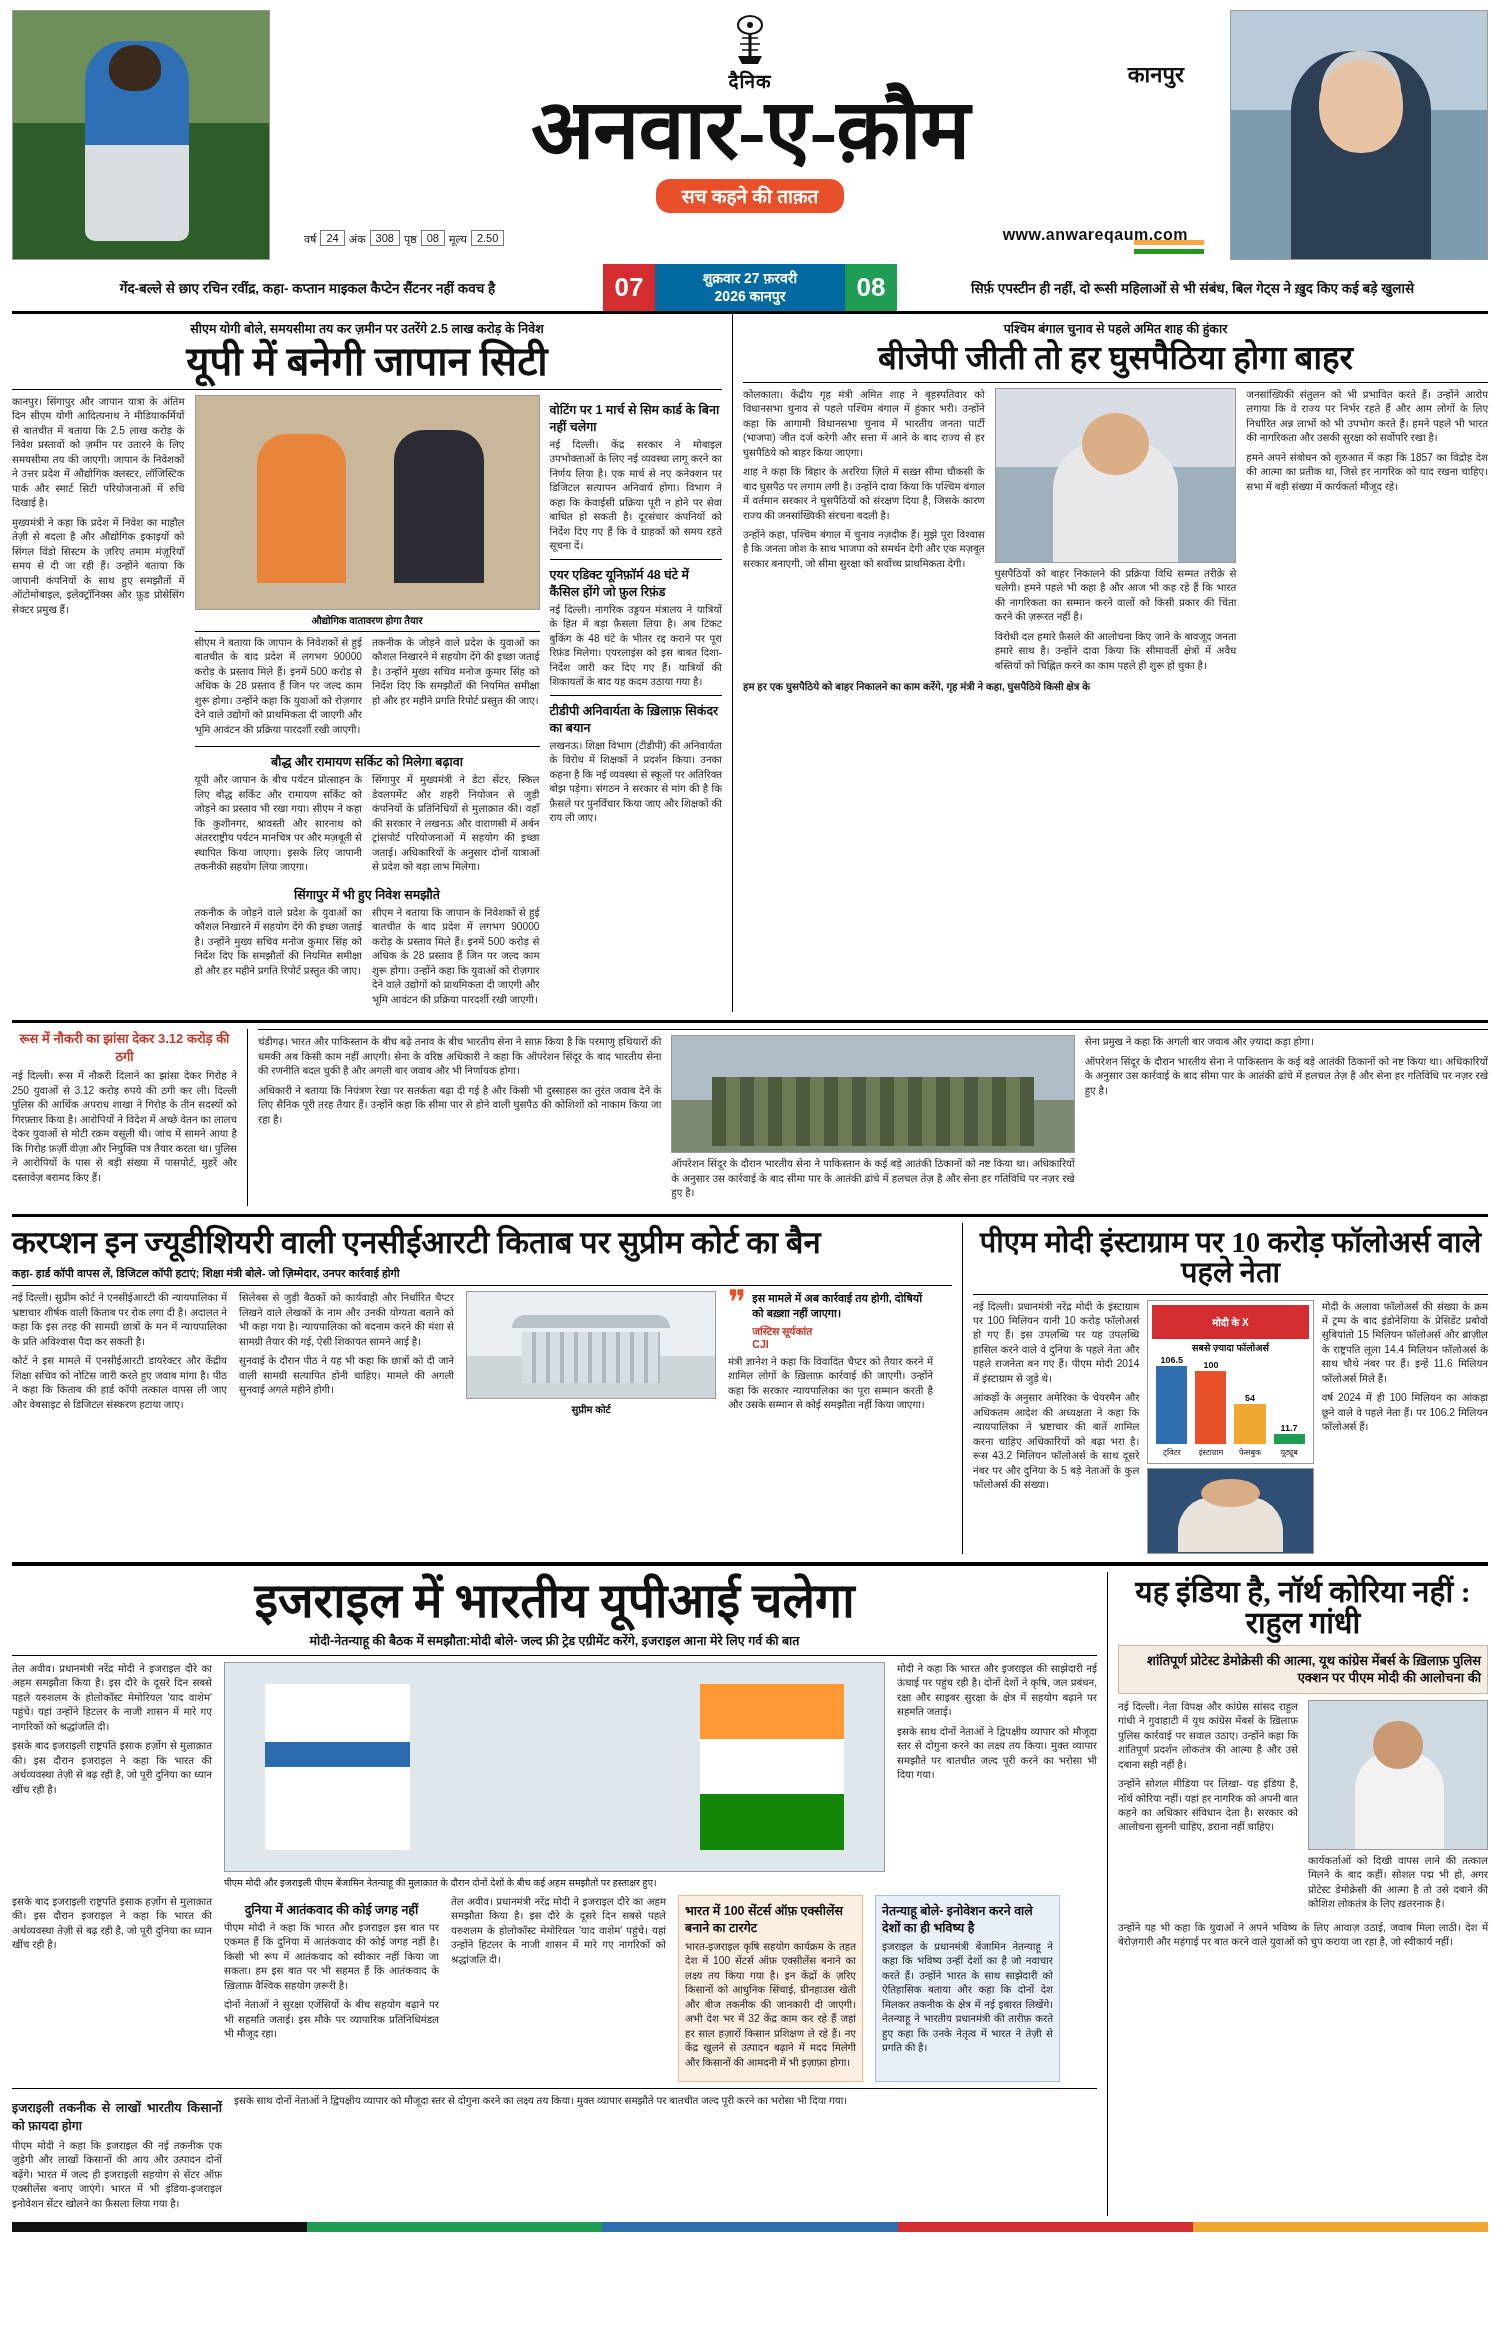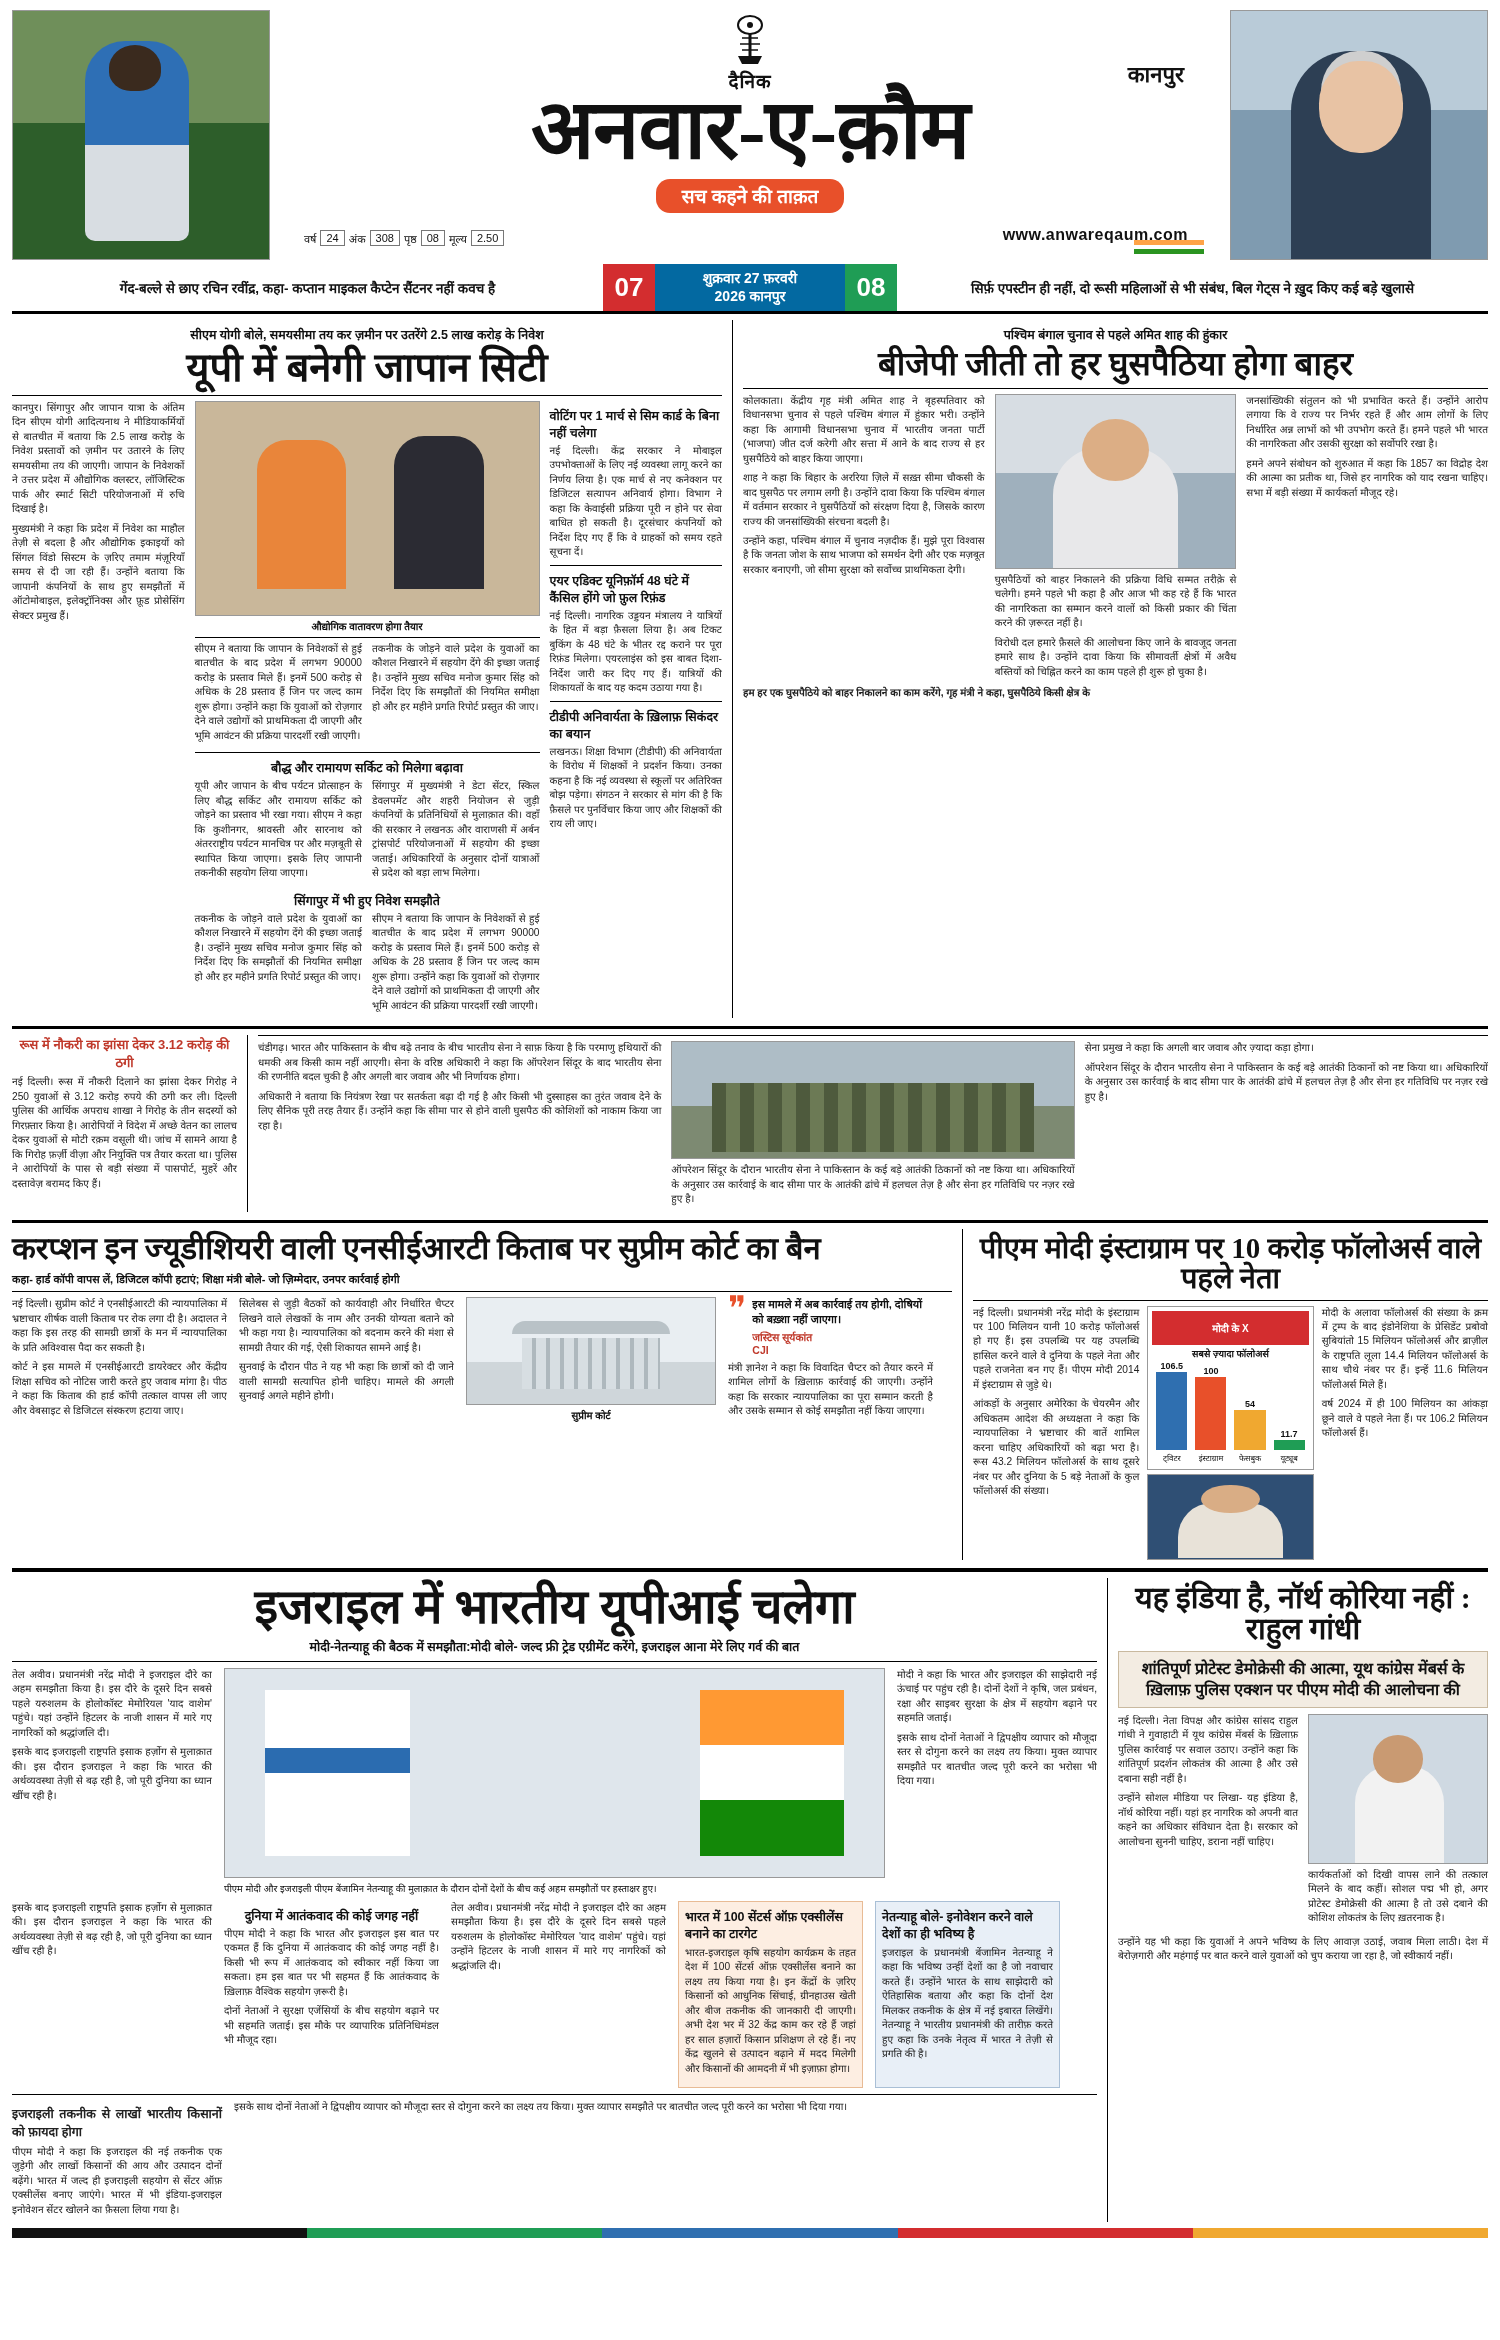--- a/index.html
+++ b/index.html
@@ -208,21 +208,21 @@
     <div class="t-text">गेंद-बल्ले से छाए रचिन रवींद्र, कहा- कप्तान माइकल  कैप्टेन सैंटनर नहीं कवच है</div>
     <div class="t-num">07</div>
     <div class="t-date">
       <span>शुक्रवार 27 फ़रवरी</span>
       <span>2026 कानपुर</span>
     </div>
     <div class="t-num green">08</div>
     <div class="t-text">सिर्फ़ एपस्टीन ही नहीं, दो रूसी महिलाओं से भी संबंध, बिल गेट्स ने ख़ुद किए कई बड़े खुलासे</div>
   </div>
 
-  <div class="cols2" style="margin-top:6px;">
+  <div class="cols2" style="">
 
     <div style="width:710px;">
       <div class="kicker">सीएम योगी बोले, समयसीमा तय कर ज़मीन पर उतरेंगे 2.5 लाख करोड़ के निवेश</div>
       <h1 class="head center" style="font-size:40px;">यूपी में बनेगी जापान सिटी</h1>
       <div class="rule" style="margin-bottom:5px;"></div>
       <div class="cols3">
         <div class="col" style="max-width:225px;">
           <div class="body-text">
             <p>कानपुर। सिंगापुर और जापान यात्रा के अंतिम दिन सीएम योगी आदित्यनाथ ने मीडियाकर्मियों से बातचीत में बताया कि 2.5 लाख करोड़ के निवेश प्रस्तावों को ज़मीन पर उतारने के लिए समयसीमा तय की जाएगी। जापान के निवेशकों ने उत्तर प्रदेश में औद्योगिक क्लस्टर, लॉजिस्टिक पार्क और स्मार्ट सिटी परियोजनाओं में रुचि दिखाई है।</p>
             <p>मुख्यमंत्री ने कहा कि प्रदेश में निवेश का माहौल तेज़ी से बदला है और औद्योगिक इकाइयों को सिंगल विंडो सिस्टम के ज़रिए तमाम मंज़ूरियाँ समय से दी जा रही हैं। उन्होंने बताया कि जापानी कंपनियों के साथ हुए समझौतों में ऑटोमोबाइल, इलेक्ट्रॉनिक्स और फ़ूड प्रोसेसिंग सेक्टर प्रमुख हैं।</p>
@@ -476,21 +476,21 @@
           <p>पीएम मोदी ने कहा कि इजराइल की नई तकनीक एक जुड़ेगी और लाखों किसानों की आय और उत्पादन दोनों बढ़ेंगे। भारत में जल्द ही इजराइली सहयोग से सेंटर ऑफ़ एक्सीलेंस बनाए जाएंगे। भारत में भी इंडिया-इजराइल इनोवेशन सेंटर खोलने का फ़ैसला लिया गया है।</p>
         </div>
         <div class="col body-text">
           <p>इसके साथ दोनों नेताओं ने द्विपक्षीय व्यापार को मौजूदा स्तर से दोगुना करने का लक्ष्य तय किया। मुक्त व्यापार समझौते पर बातचीत जल्द पूरी करने का भरोसा भी दिया गया।</p>
         </div>
       </div>
     </div>
 
     <div style="flex:1; border-left:1px solid #000; padding-left:10px;">
       <h1 class="head center" style="font-size:30px;">यह इंडिया है, नॉर्थ कोरिया नहीं : राहुल गांधी</h1>
-      <div class="tinted" style="font-size:16px; font-weight:bold; text-align:center; line-height:1.35;">शांतिपूर्ण प्रोटेस्ट डेमोक्रेसी की आत्मा, यूथ कांग्रेस मेंबर्स के ख़िलाफ़ पुलिस एक्शन पर पीएम मोदी की आलोचना की</div>
+      <div class="tinted" style="font-size:13px; font-weight:bold; text-align:right; line-height:1.35;">शांतिपूर्ण प्रोटेस्ट डेमोक्रेसी की आत्मा, यूथ कांग्रेस मेंबर्स के ख़िलाफ़ पुलिस एक्शन पर पीएम मोदी की आलोचना की</div>
       <div class="cols2" style="margin-top:6px; gap:10px;">
         <div class="col body-text">
           <p>नई दिल्ली। नेता विपक्ष और कांग्रेस सांसद राहुल गांधी ने गुवाहाटी में यूथ कांग्रेस मेंबर्स के ख़िलाफ़ पुलिस कार्रवाई पर सवाल उठाए। उन्होंने कहा कि शांतिपूर्ण प्रदर्शन लोकतंत्र की आत्मा है और उसे दबाना सही नहीं है।</p>
           <p>उन्होंने सोशल मीडिया पर लिखा- यह इंडिया है, नॉर्थ कोरिया नहीं। यहां हर नागरिक को अपनी बात कहने का अधिकार संविधान देता है। सरकार को आलोचना सुननी चाहिए, डराना नहीं चाहिए।</p>
         </div>
         <div class="col">
           <div class="photo ph-rahul" style="height:150px;"></div>
           <div class="body-text" style="margin-top:4px;">
             <p>कार्यकर्ताओं को दिखी वापस लाने की तत्काल मिलने के बाद कहीं। सोशल पद्म भी हो, अगर प्रोटेस्ट डेमोक्रेसी की आत्मा है तो उसे दबाने की कोशिश लोकतंत्र के लिए ख़तरनाक है।</p>
           </div>

